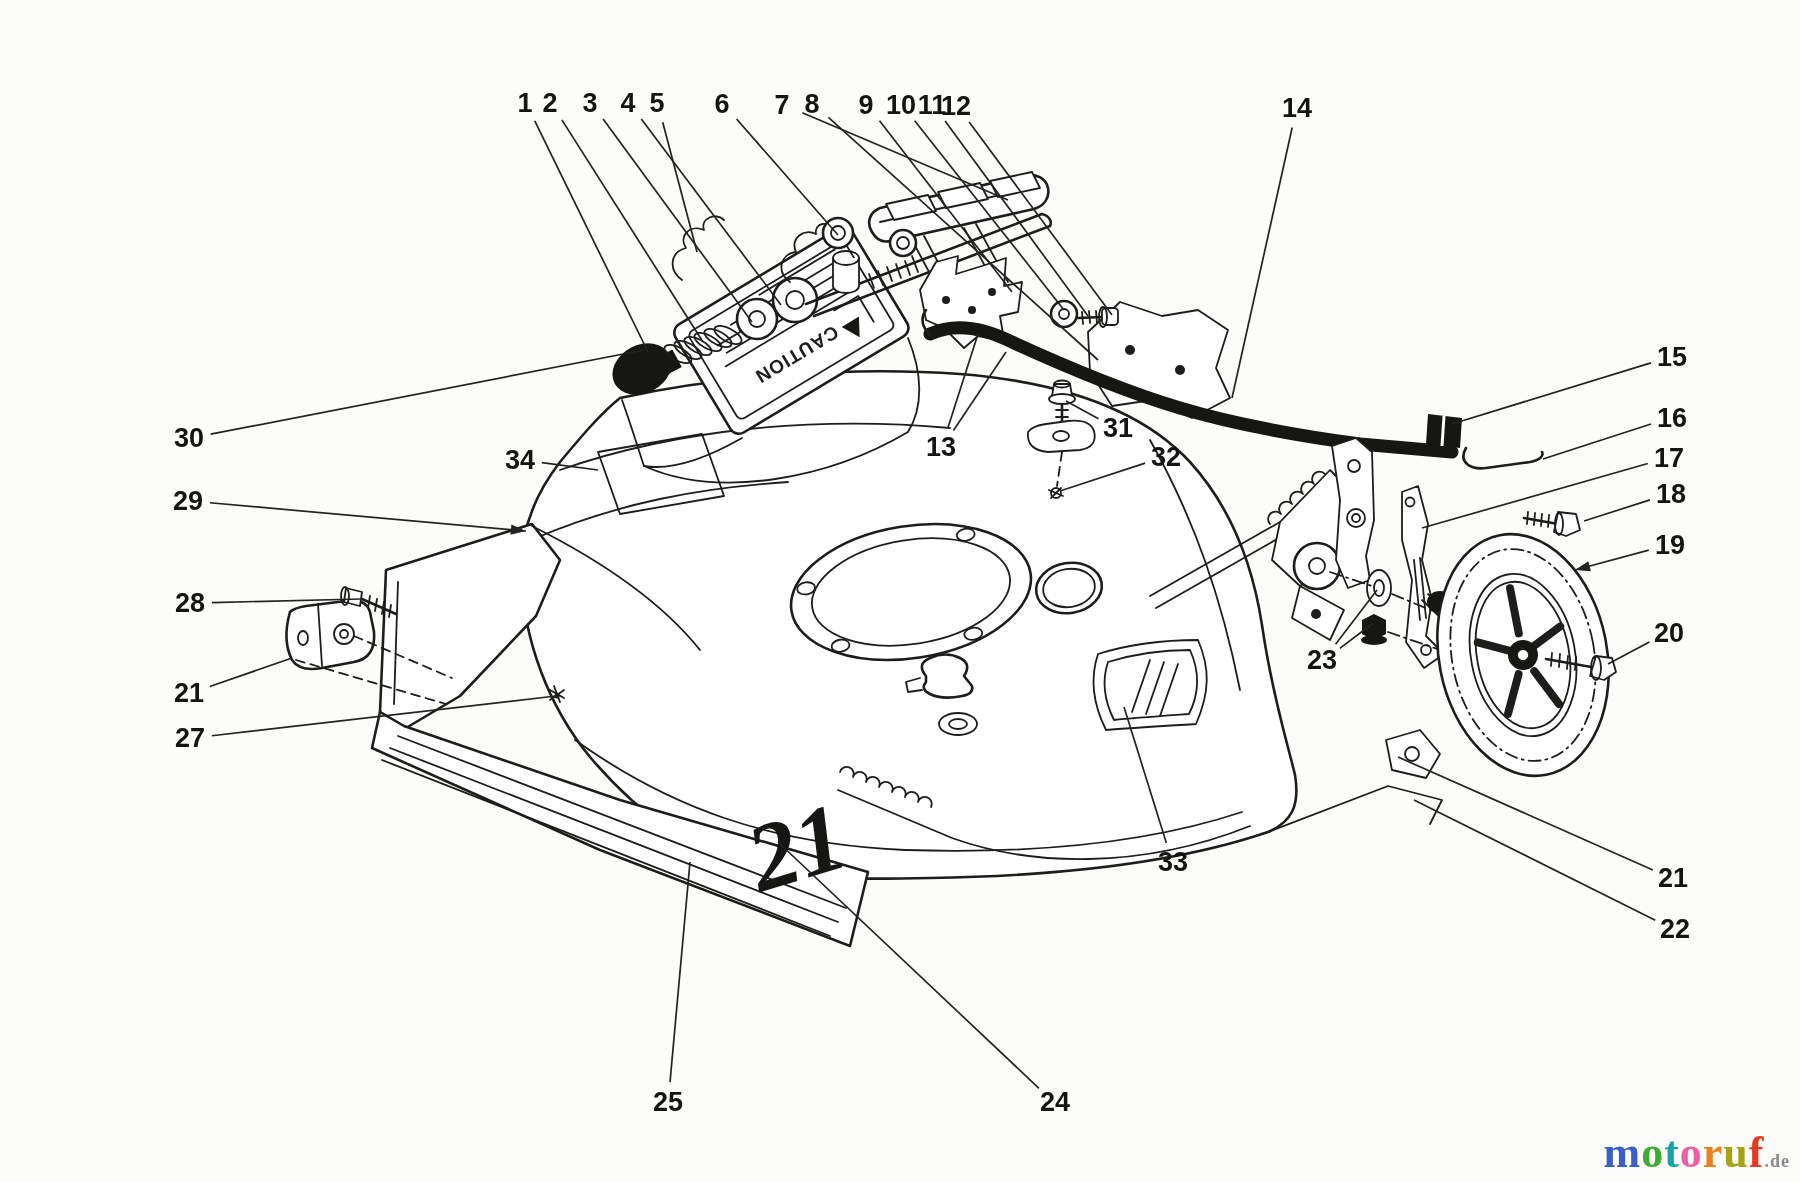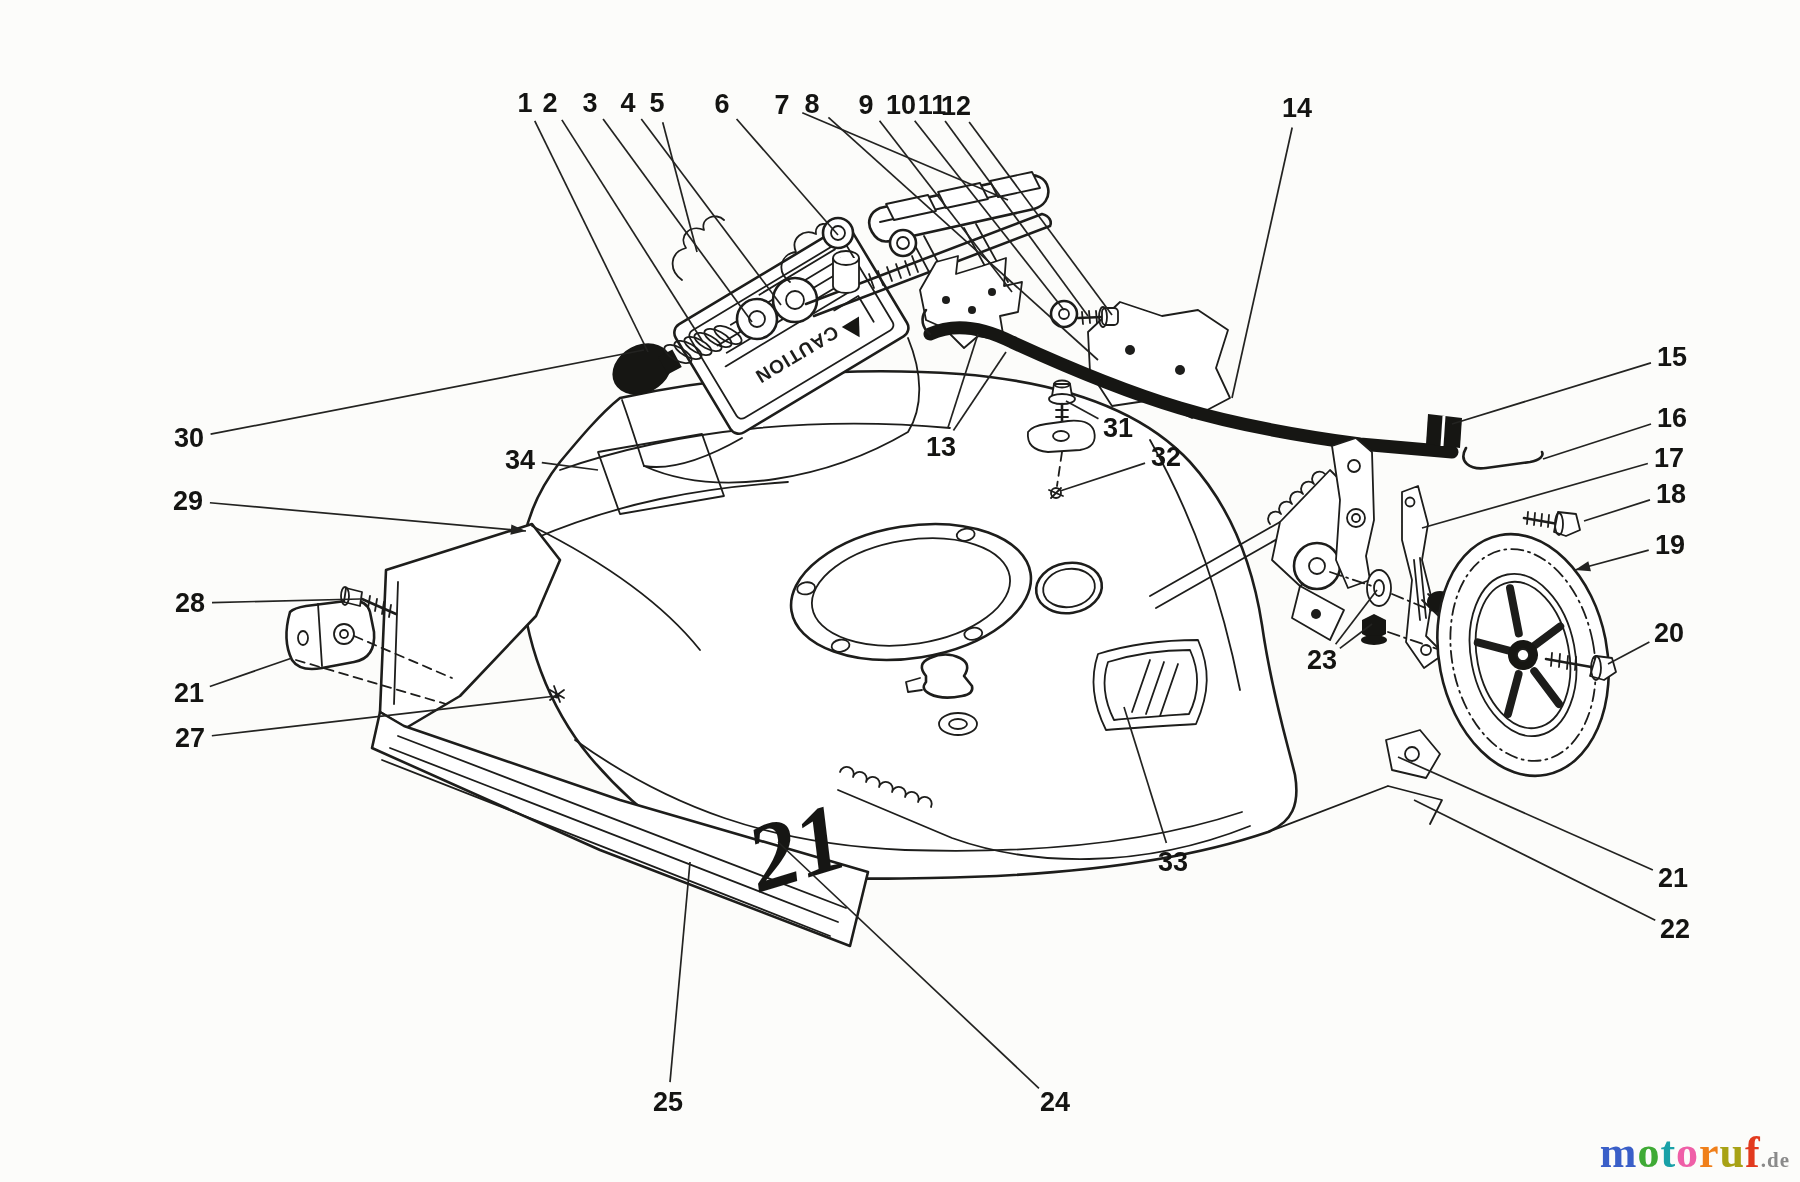--- a/index.html
+++ b/index.html
@@ -15,21 +15,21 @@
   .dashdot{stroke-dasharray:12 5 2 5;}
   .dot{fill:#1d1d1b;stroke:none;}
   .callout{font:700 27px "Liberation Sans",sans-serif;fill:#141412;text-anchor:middle;dominant-baseline:central;}
   .leader{stroke:#232321;stroke-width:1.7;fill:none;}
   .arrowhead{fill:#232321;stroke:none;}
   .caution-txt{font:700 19px "Liberation Sans",sans-serif;fill:#1d1d1b;letter-spacing:1px;}
   .decal-21{font:italic 900 96px "Liberation Serif",serif;fill:#161614;}
   .watermark{position:absolute;right:10px;bottom:4px;font-family:"Liberation Serif",serif;
              font-weight:700;font-size:44px;letter-spacing:1px;}
   .watermark span{display:inline;}
-  .wm-suffix{font-size:21px;font-weight:700;}
+  .wm-suffix{font-size:18px;font-weight:700;}
 </style>
 </head>
 <body>
 
 <div class="stage">
   <svg id="art" width="1800" height="1182" viewBox="0 0 1800 1182">
 
     <g>
       <path class="lnw" d="M 620 398
         C 720 376 850 366 960 374

